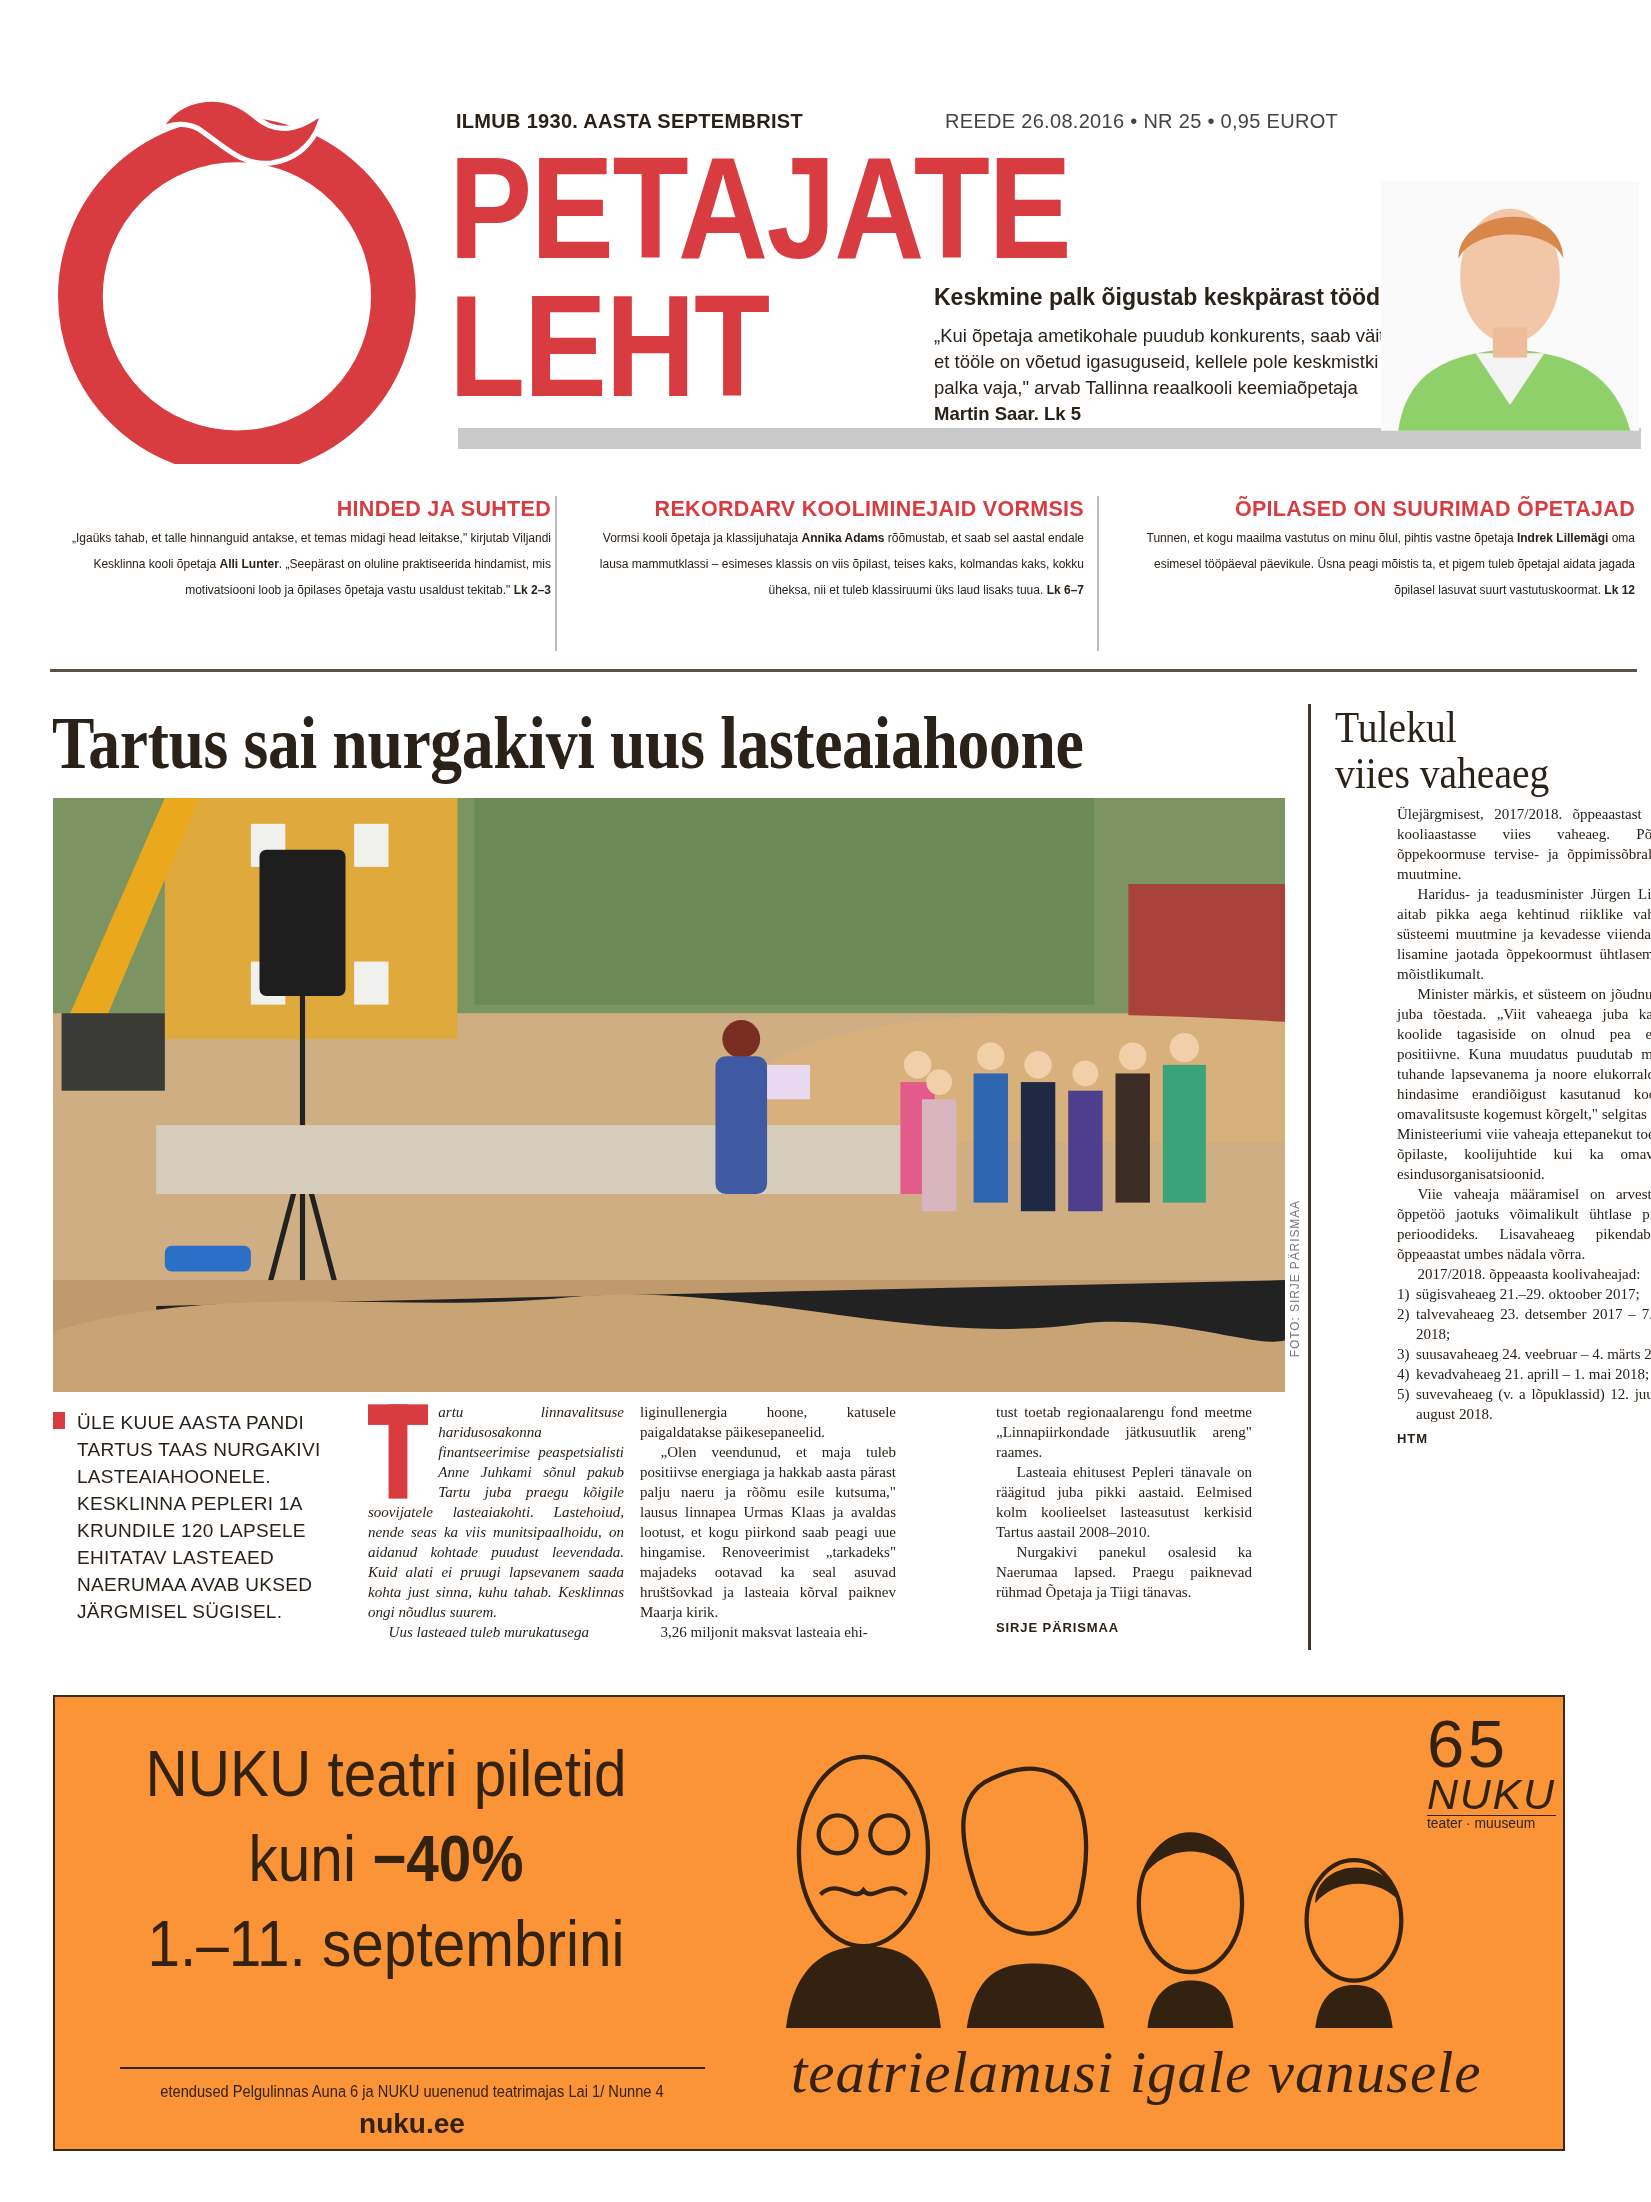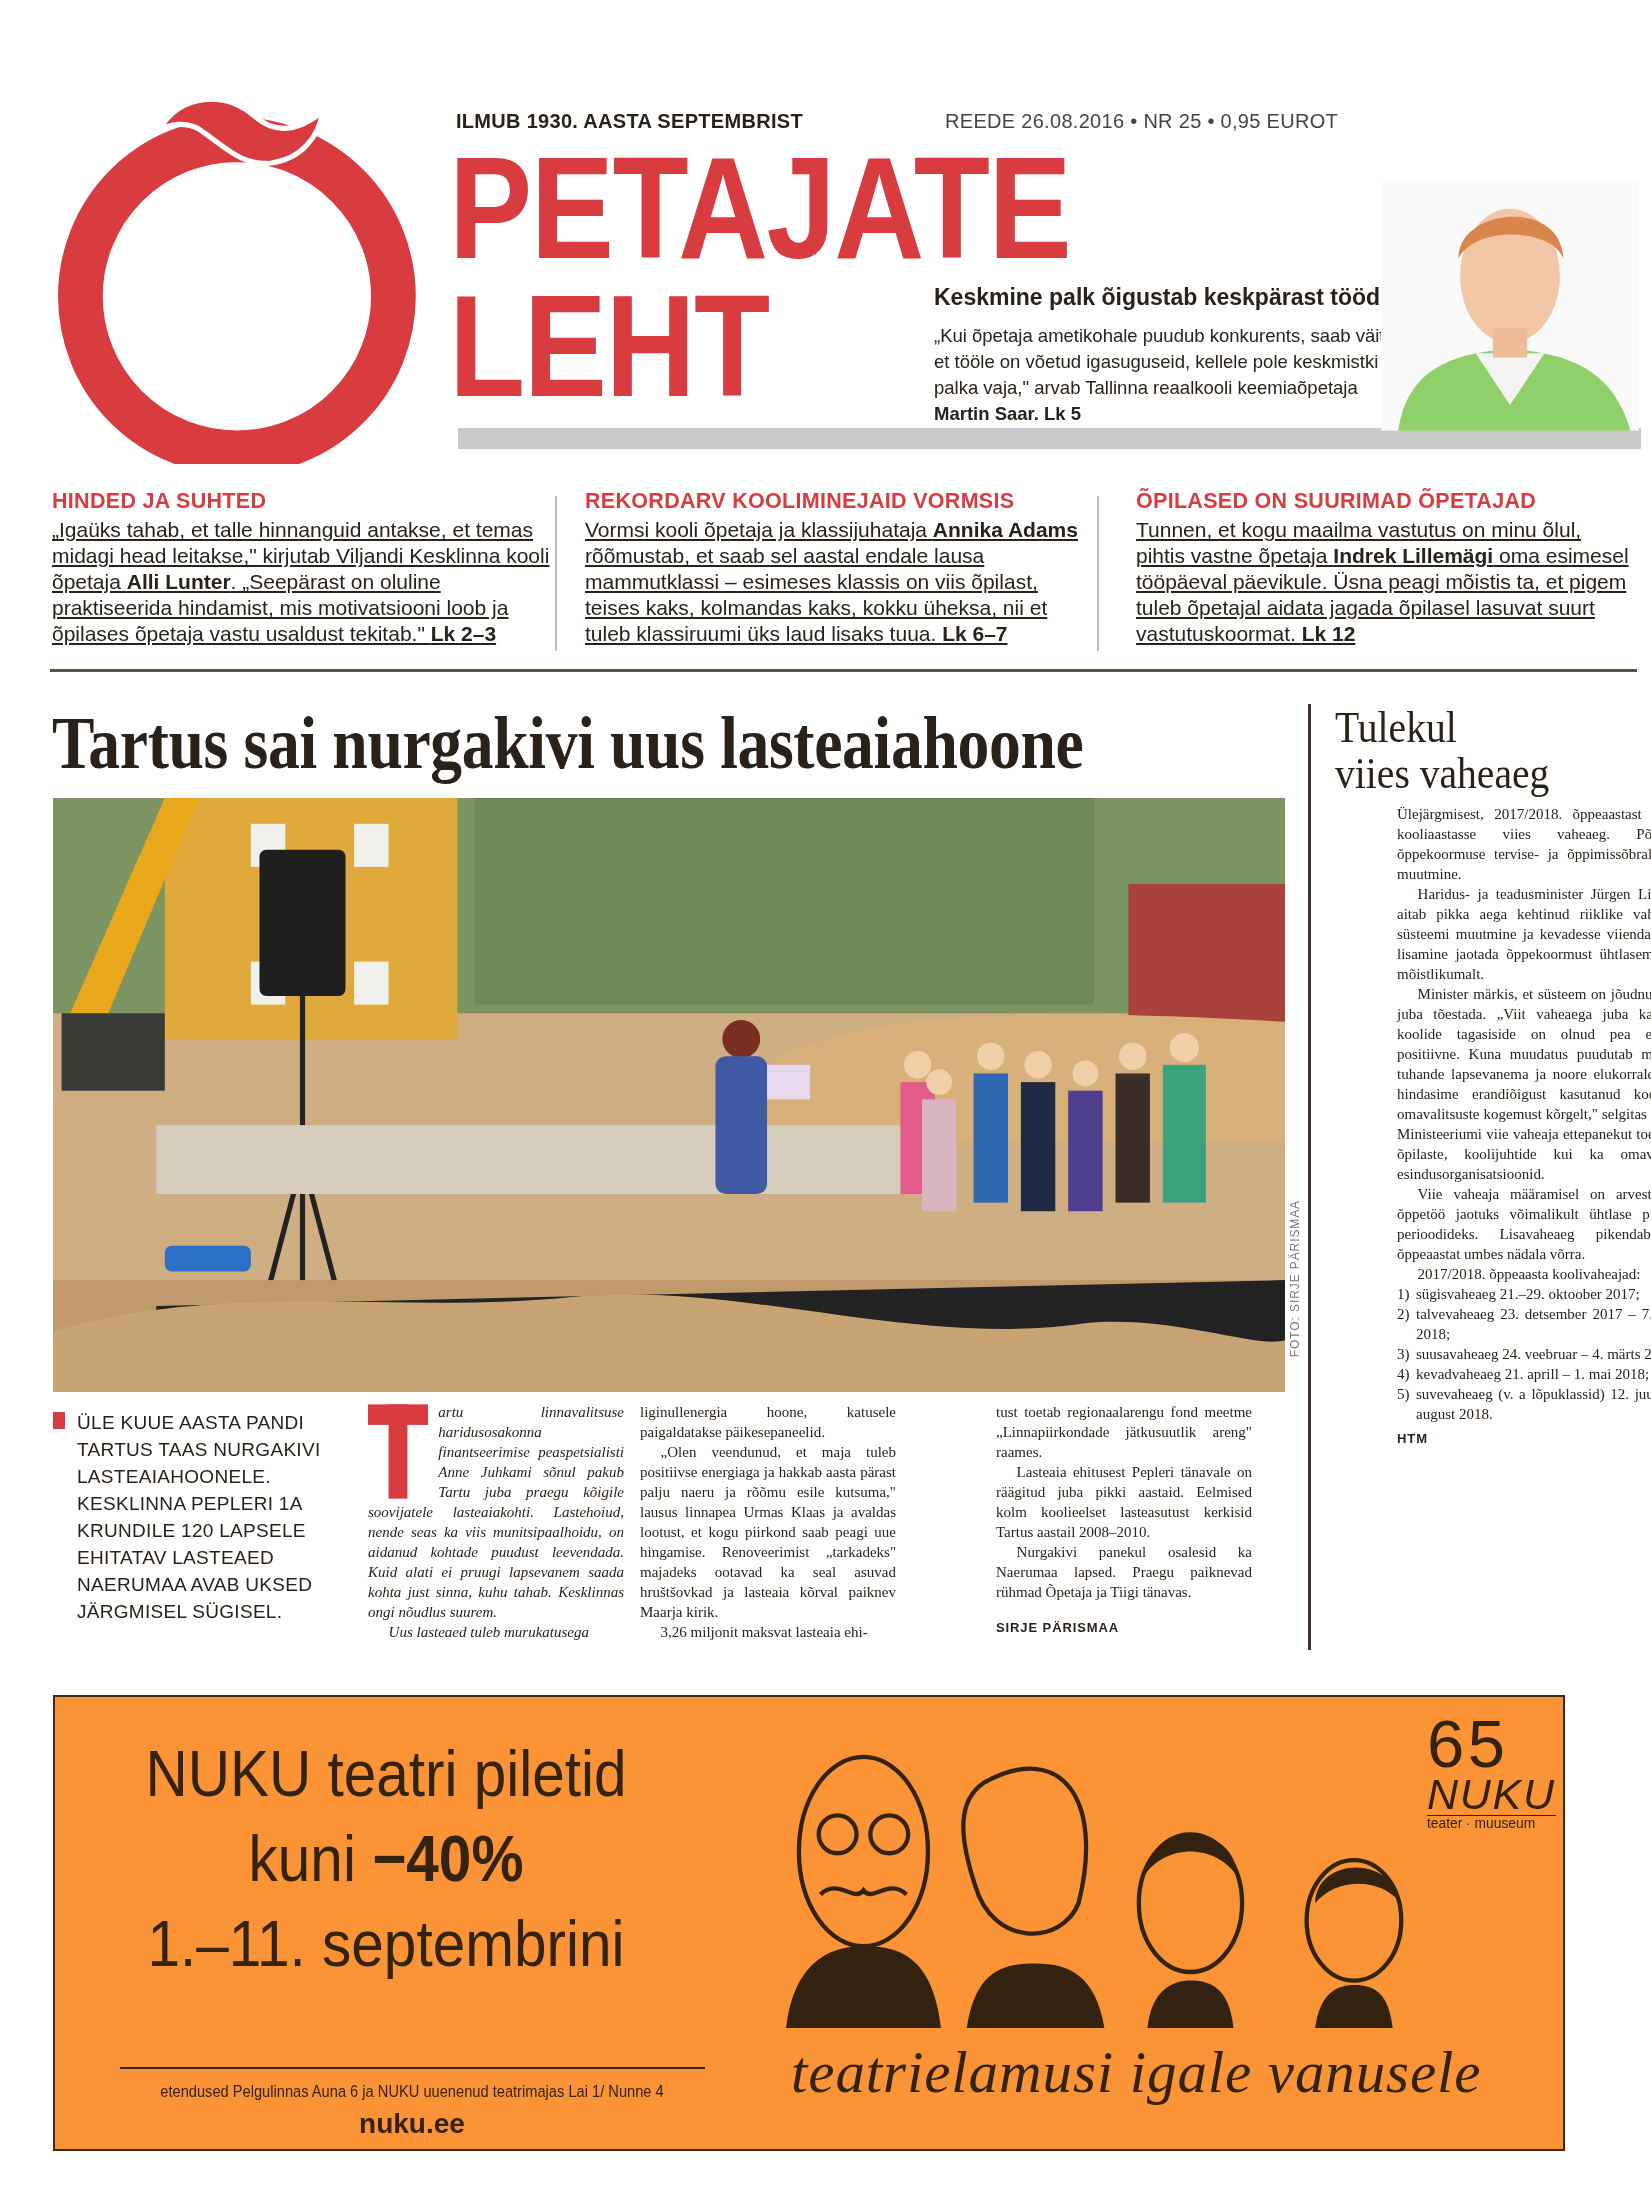--- a/index.html
+++ b/index.html
@@ -16,23 +16,23 @@
   .mast-bar { position: absolute; left: 458px; top: 428px; width: 1183px; height: 20.6px; background: #c9c9c9; }
 
   .promo { position: absolute; left: 934px; top: 284px; width: 482px; }
   .promo h2 { font-size: 23px; font-weight: bold; color: #2a2119; margin-bottom: 12px; white-space: nowrap; }
   .promo p { font-size: 18.5px; line-height: 26px; color: #2a2119; }
   .promo b { font-weight: bold; }
   .portrait { position: absolute; left: 1381px; top: 181px; width: 258px; height: 250px; overflow: hidden; }
 
   
   .teasers { position: absolute; left: 52px; top: 489px; width: 1583px; height: 168px; }
-  .teaser { position: absolute; top: 0; width: 499px; }
+  .teaser { position: absolute; top: 8px; width: 499px; text-align: right; }
   .teaser h3 { font-size: 21.5px; font-weight: bold; color: #d83c40; margin-bottom: 3.4px; letter-spacing: 0.3px; white-space: nowrap; }
-  .teaser p { font-size: 21px; line-height: 26px; color: #2a2119; text-decoration: underline; }
+  .teaser p { font-size: 12px; line-height: 26px; color: #2a2119; }
   .teaser b { font-weight: bold; }
   .t-div { position: absolute; top: 6.9px; width: 1.7px; height: 155px; background: #bdbdbd; }
   .hr-top { position: absolute; left: 50px; top: 669px; width: 1587px; height: 2.6px; background: #5a5246; }
 
   
   .headline { position: absolute; left: 52px; top: 701px; font-family: "Liberation Serif", serif; font-size: 74px; color: #2a2119; transform: scaleX(0.86); transform-origin: left top; white-space: nowrap; letter-spacing: -0.4px; }
   .photo { position: absolute; left: 53px; top: 798px; width: 1232px; height: 594px; overflow: hidden; background: #c9a57a; }
   .credit { position: absolute; left: 1288px; top: 1200px; writing-mode: vertical-rl; transform: rotate(180deg); font-size: 12px; color: #777; letter-spacing: 0.9px; }
   .vdiv { position: absolute; left: 1308px; top: 704px; width: 2.6px; height: 946px; background: #3e362c; }
 

